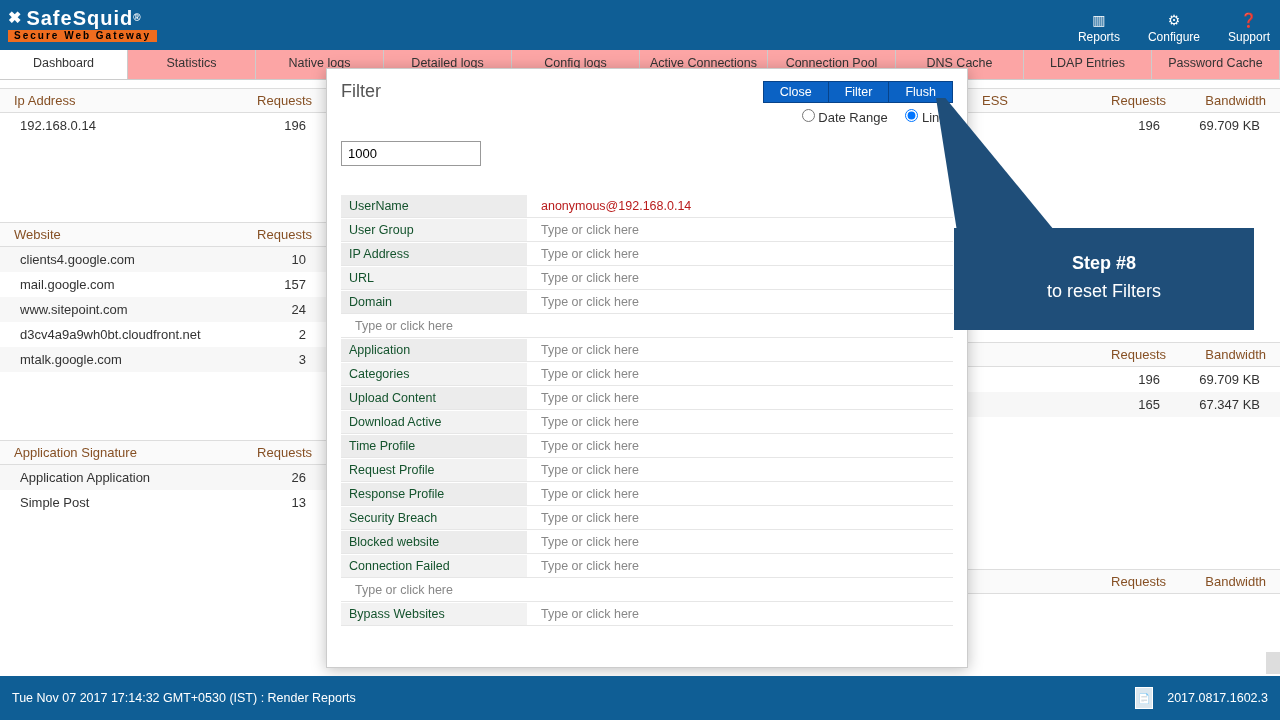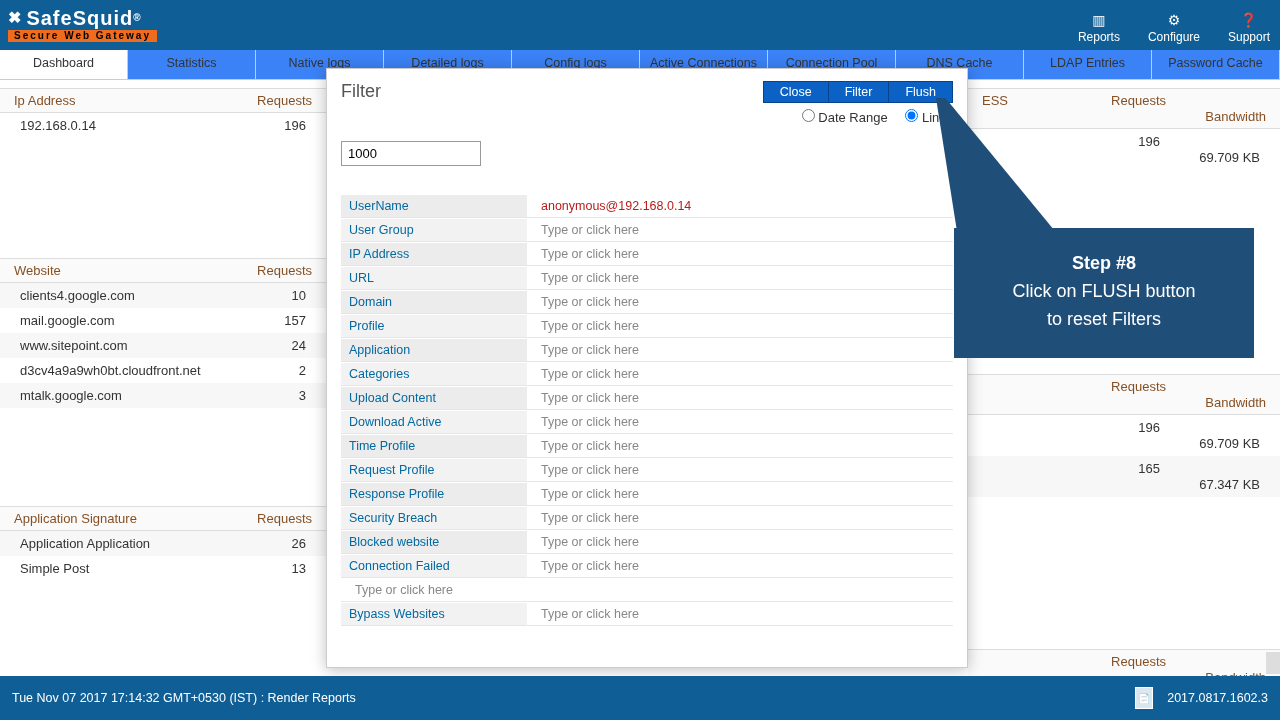--- a/index.html
+++ b/index.html
@@ -26,33 +26,33 @@
   .logo-block { display:flex; flex-direction:column; line-height:1.0; }
   .logo-line1 { font-size: 20px; font-weight: bold; letter-spacing: 1px; display:flex; align-items:center; }
   .logo-icon { font-size:16px; margin-right:4px; }
   .logo-reg { font-size:10px; vertical-align:super; }
   .logo-line2 { background:#ef6c1f; color:#000; font-size:10px; letter-spacing:2px; padding:1px 6px; margin-top:2px; font-weight:bold;}
   .header-actions { display:flex; gap:28px; align-items:flex-start; padding-top:6px;}
   .header-action { text-align:center; font-size:12px; cursor:pointer; }
   .header-action .icon { font-size:14px; display:block; margin-bottom:2px;}
   
   .tabs { display:flex; background:#e7e7e7; border-bottom:1px solid #ccc; height:30px;justify-content:space-between; }
-  .tab { flex:1; text-align:center; padding:6px 4px; font-size:12.5px; color:#333; border-right:1px solid #ccc; cursor:pointer; background:#3b82f6; }
+  .tab { flex:1; text-align:center; padding:6px 4px; font-size:12.5px; color:#333; border-right:1px solid #ccc; cursor:pointer; background:#fca5a5; }
   .tab.active { background:#fff; }
   .col-header { display:flex; justify-content:space-between; padding:4px 14px; font-size:13px; color:#865024; border-top:1px solid #ddd; border-bottom:1px solid #ddd; background:#fafafa;}
   .list-row { display:flex; justify-content:space-between; padding:5px 20px; font-size:13px; }
   .list-row:nth-child(odd){ background:#f7f7f7;}
   .left-panel { position:absolute; left:0; top:80px; width:326px; }
   .right-panel { position:absolute; right:0; top:80px; width:312px; }
   .section { margin-bottom:0; }
   .section .col-header { font-weight:normal; }
   .three-col { display:flex; }
   .three-col .a{flex:1;text-align:left;}
   .three-col .b{width:80px;text-align:right;}
-  .three-col .c{width:100px;text-align:right;margin-top:16px;}
+  .three-col .c{width:100px;text-align:right;}
   .two-col{display:flex;}
   .two-col .a{flex:1;text-align:left;}
   .two-col .b{width:80px;text-align:right;}
   
   .modal {
     position:absolute;
     left:326px; top:68px;
     width:642px; height:600px;
     background:#fff;
     border:1px solid #ccc;
@@ -67,21 +67,21 @@
     background:#0b62c4; color:#fff; border:1px solid #07438a; font-size:12.5px; padding:3px 16px; cursor:pointer;
   }
   .modal-buttons button + button { border-left:none;}
   .modal-radio-row { text-align:right; font-size:13px; color:#333; margin-top:6px;}
   .modal-radio-row label { margin-left:14px; }
   .limit-input { width:140px; padding:4px 6px; border:1px solid #999; font-size:13px; margin-top:6px;}
   .filter-grid { margin-top:28px; }
   .filter-row { display:flex; align-items:center; border-bottom:1px solid #e6e6e6; min-height:24px;}
   .filter-row:nth-child(odd) .filter-label{ background:#ececec;}
   .filter-row:nth-child(even) .filter-label{ background:#f2f2f2;}
-  .filter-label { width:186px; padding:4px 8px; font-size:12.5px; color:#0369a1;}
+  .filter-label { width:186px; padding:4px 8px; font-size:12.5px; color:#14532d;}
   .filter-input { flex:1; border:none; padding:4px 14px; font-size:12.5px; color:#b91c1c; outline:none;}
   .filter-input::placeholder { color:#888; }
   
   .callout {
     position:absolute;
     left:954px; top:228px;
     width:300px;
     background:#1f4e79;
     color:#fff;
     padding:22px 14px 24px;
@@ -154,21 +154,21 @@
     <div class="col-header two-col">
       <span class="a">Ip Address</span>
       <span class="b">Requests</span>
     </div>
     <div class="list-row two-col">
       <span class="a">192.168.0.14</span>
       <span class="b">196</span>
     </div>
   </div>
 
-  <div class="section" style="margin-top:120px;">
+  <div class="section" style="margin-top:84px;">
     <div class="col-header two-col">
       <span class="a">Website</span>
       <span class="b">Requests</span>
     </div>
     <div id="website-rows">
         <div class="list-row two-col">
           <span class="a">clients4.google.com</span>
           <span class="b">10</span>
         </div>
         <div class="list-row two-col">
@@ -183,21 +183,21 @@
           <span class="a">d3cv4a9a9wh0bt.cloudfront.net</span>
           <span class="b">2</span>
         </div>
         <div class="list-row two-col">
           <span class="a">mtalk.google.com</span>
           <span class="b">3</span>
         </div>
       </div>
   </div>
 
-  <div class="section" style="margin-top:98px;">
+  <div class="section" style="margin-top:68px;">
     <div class="col-header two-col">
       <span class="a">Application Signature</span>
       <span class="b">Requests</span>
     </div>
     <div id="app-rows">
         <div class="list-row two-col">
           <span class="a">Application Application</span>
           <span class="b">26</span>
         </div>
         <div class="list-row two-col">
@@ -280,21 +280,20 @@
       </div>
       <div class="filter-row">
         <div class="filter-label">URL</div>
         <input class="filter-input" placeholder="Type or click here" style="">
       </div>
       <div class="filter-row">
         <div class="filter-label">Domain</div>
         <input class="filter-input" placeholder="Type or click here" style="">
       </div>
       <div class="filter-row">
-        <div class="filter-label">Profile</div>
         <input class="filter-input" placeholder="Type or click here" style="">
       </div>
       <div class="filter-row">
         <div class="filter-label">Application</div>
         <input class="filter-input" placeholder="Type or click here" style="">
       </div>
       <div class="filter-row">
         <div class="filter-label">Categories</div>
         <input class="filter-input" placeholder="Type or click here" style="">
       </div>
@@ -336,21 +335,20 @@
       <div class="filter-row">
         <div class="filter-label">Bypass Websites</div>
         <input class="filter-input" placeholder="Type or click here" style="">
       </div>
     </div>
 </div>
 
 <div class="callout-shape"></div>
 <div class="callout">
   <div class="callout-step">Step #8</div>
-  <div>Click on FLUSH button</div>
   <div>to reset Filters</div>
 </div>
 
 <div class="scrollbar-stub"></div>
 
 <div class="footer">
   <div>Tue Nov 07 2017 17:14:32 GMT+0530 (IST) : Render Reports</div>
   <div class="footer-right">
     <div class="doc-icon">📄</div>
     <div>2017.0817.1602.3</div>

